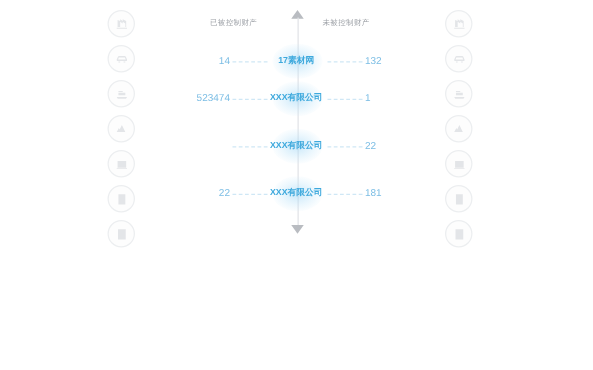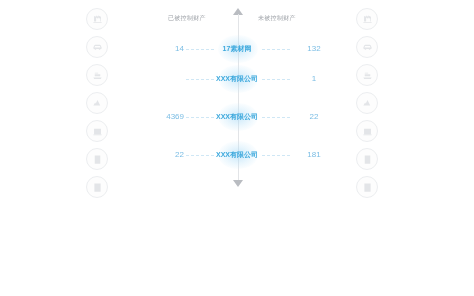--- a/index.html
+++ b/index.html
@@ -140,21 +140,21 @@
     white-space: nowrap;
   }
   .count.left {
     left: 140px;
     width: 44px;
     text-align: right;
   }
   .count.right {
     left: 292px;
     width: 44px;
-    text-align: center;
+    text-align: left;
   }
 </style>
 </head>
 <body>
 
 <div id="stage">
 
   <div class="icon-rail rail-left">
     <div class="asset-icon">
       <svg width="11" height="11" viewBox="0 0 16 16">
@@ -241,29 +241,29 @@
   <div class="row" style="top:38px">
     <div class="count left">14</div>
     <div class="connector left"></div>
     <div class="node-glow"></div>
     <div class="node-label">17素材网</div>
     <div class="connector right"></div>
     <div class="count right">132</div>
   </div>
 
   <div class="row" style="top:68px">
+    <div class="count left">523474</div>
     <div class="connector left"></div>
     <div class="node-glow"></div>
     <div class="node-label">XXX有限公司</div>
     <div class="connector right"></div>
     <div class="count right">1</div>
   </div>
 
   <div class="row" style="top:106px">
-    <div class="count left">4369</div>
     <div class="connector left"></div>
     <div class="node-glow"></div>
     <div class="node-label">XXX有限公司</div>
     <div class="connector right"></div>
     <div class="count right">22</div>
   </div>
 
   <div class="row" style="top:144px">
     <div class="count left">22</div>
     <div class="connector left"></div>

